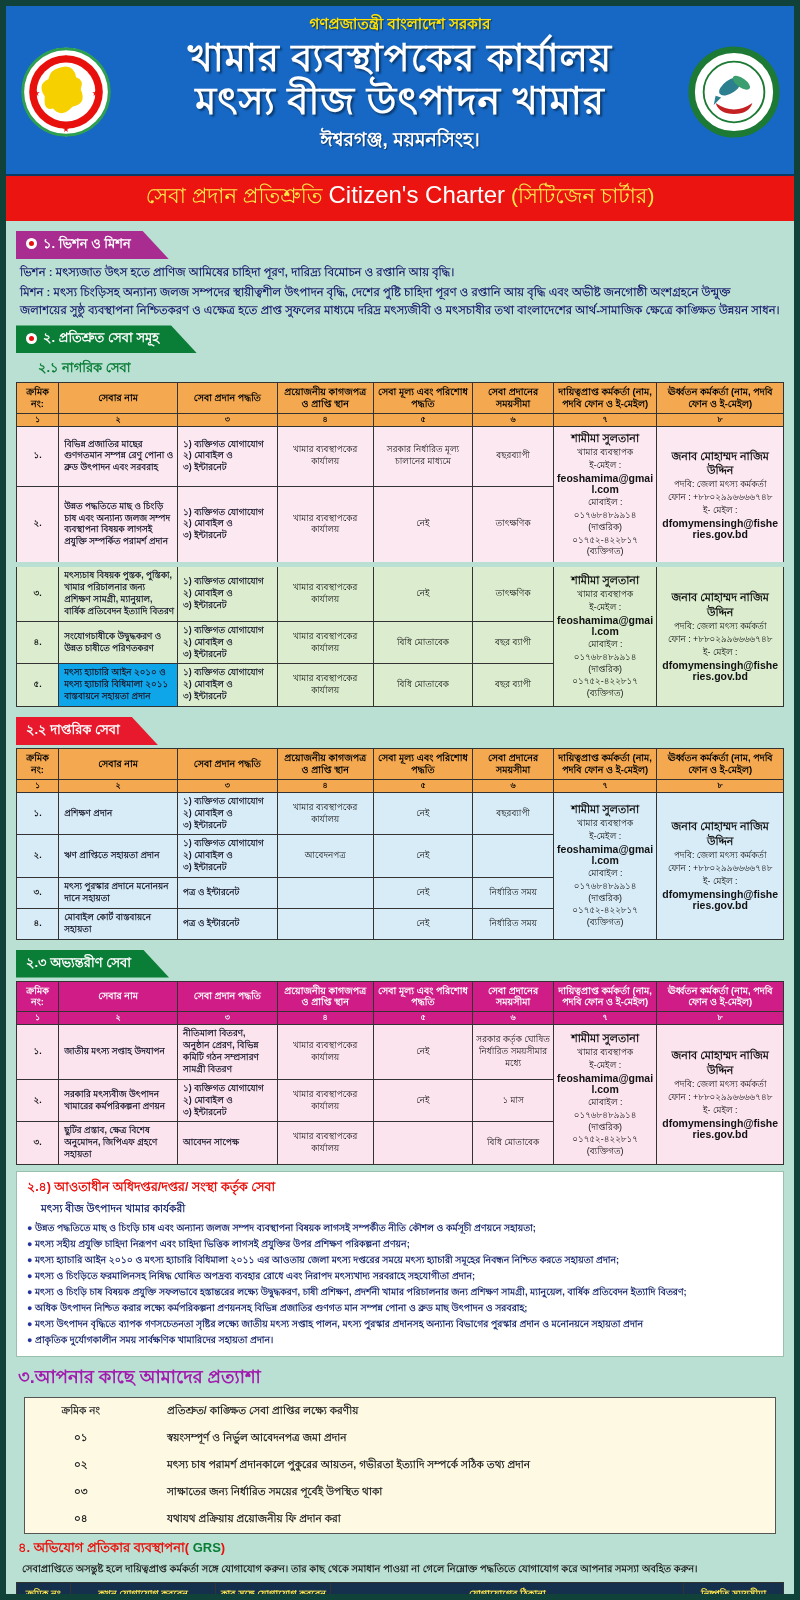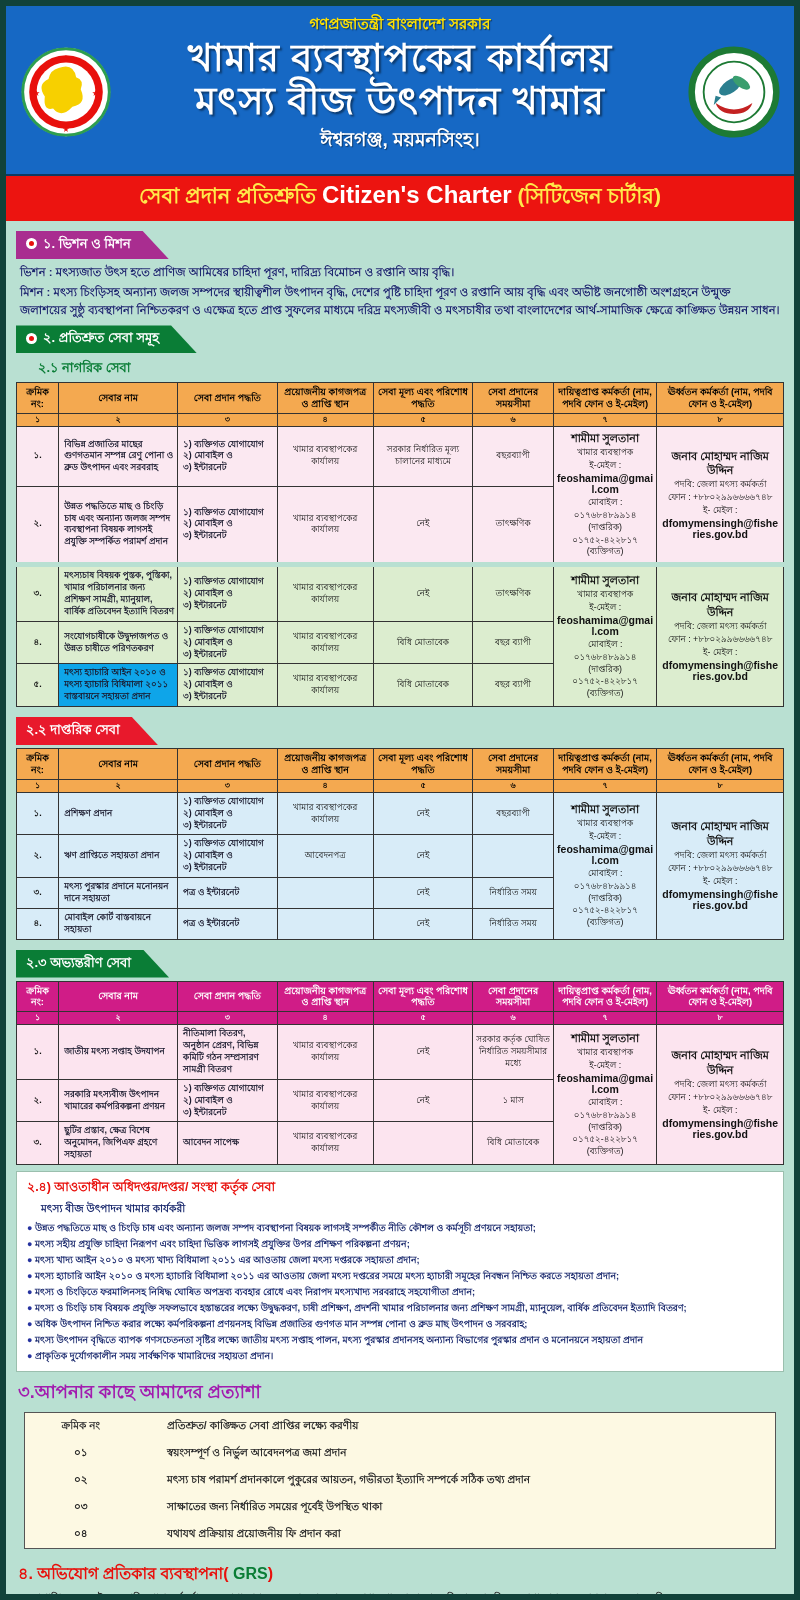--- a/index.html
+++ b/index.html
@@ -17,21 +17,21 @@
   }
   .hdr-govt { color: #ffe200; font-weight: bold; font-size: 15px; text-shadow: 1px 1px 1px rgba(0,0,0,.5); }
   .hdr-big { font-size: 38px; font-weight: bold; line-height: 1.12; text-shadow: 2px 2px 2px rgba(0,0,0,.45); letter-spacing: 1px; }
   .hdr-loc { font-size: 19px; font-weight: bold; margin-top: 3px; text-shadow: 1px 1px 1px rgba(0,0,0,.45); }
   .hdr-logo { position: absolute; top: 40px; width: 92px; height: 92px; }
   .hdr-logo.left { left: 14px; }
   .hdr-logo.right { right: 14px; }
   
   .banner {
     background: #ec1410; text-align: center; padding: 4px 0 6px 0;
-    font-weight: bold; font-size: 21px; border-top: 2px solid #0d3a63;
+    font-weight: normal; font-size: 21px; border-top: 2px solid #0d3a63;
   }
   .banner .bn { color: #ffe94a; }
   .banner .en { color: #ffffff; font-size: 24px; }
   
   .content { padding: 6px 10px 4px 10px; }
   .ribbon {
     display: inline-block; color: #fff; font-weight: bold; font-size: 13px;
     padding: 3px 38px 4px 10px; margin: 4px 0 3px 0;
     clip-path: polygon(0 0, calc(100% - 26px) 0, 100% 100%, 0 100%);
   }
@@ -74,21 +74,21 @@
   .panel24 li { color: #1b2a6e; font-weight: bold; font-size: 9.3px; line-height: 1.5; margin: 2px 0; }
   .panel24 li::before { content: "● "; color: #2633a0; font-size: 9px; }
   
   .sec3-title { color: #a21caf; font-weight: bold; font-size: 18px; margin: 4px 0 3px 2px; }
   table.expect { width: 98%; margin: 0 1%; border: 1.5px solid #555; border-collapse: collapse; background: #fdf9e3; }
   table.expect th, table.expect td { font-size: 10.5px; padding: 5px 8px; text-align: left; color: #222; }
   table.expect th { font-weight: bold; color: #333; }
   table.expect .ser { width: 15%; text-align: center; font-weight: bold; }
   table.expect td:last-child, table.expect th:last-child { padding-left: 30px; font-weight: bold; color: #2a2a2a; }
   
-  .sec4-title { font-weight: bold; font-size: 16px; margin: 12px 0 2px 2px; color: #e8100c; }
+  .sec4-title { font-weight: bold; font-size: 13px; margin: 4px 0 2px 2px; color: #e8100c; }
   .sec4-title .grs { color: #0a7d36; }
   .sec4-intro { font-size: 9.8px; font-weight: bold; color: #222; margin: 0 2px 4px 6px; }
   table.grs { width: 100%; border-collapse: collapse; table-layout: fixed; background: #fdf9e3; }
   table.grs th, table.grs td { border: 1px solid #333; }
   table.grs thead th { background: #14304d; color: #ffe94a; font-size: 9.5px; font-weight: bold; padding: 4px 2px; text-align: center; }
   table.grs col.g1{width:7%} table.grs col.g2{width:19%} table.grs col.g3{width:15%}
   table.grs col.g4{width:46%} table.grs col.g5{width:13%}
 </style>
 </head>
 <body>
@@ -210,21 +210,21 @@
 ২) মোবাইল ও
 ৩) ইন্টারনেট</td>
           <td class="c4" style="background: rgb(220, 237, 207);">খামার ব্যবস্থাপকের কার্যালয়</td>
           <td class="c5" style="background: rgb(220, 237, 207);">নেই</td>
           <td class="c6" style="background: rgb(220, 237, 207);">তাৎক্ষণিক</td>
           <td class="officer" rowspan="3" style="background: rgb(220, 237, 207);"><div class="name-line ">শামীমা সুলতানা</div><div class="">খামার ব্যবস্থাপক</div><div class="">ই-মেইল :</div><div class="latin">feoshamima@gmail.com</div><div class="">মোবাইল :</div><div class="">০১৭৬৮৪৮৯৯১৪ (দাপ্তরিক)</div><div class="">০১৭৫২-৪২২৮১৭ (ব্যক্তিগত)</div></td>
           <td class="officer" rowspan="3" style="background: rgb(220, 237, 207);"><div class="name-line ">জনাব মোহাম্মদ নাজিম উদ্দিন</div><div class="">পদবি: জেলা মৎস্য কর্মকর্তা</div><div class="">ফোন : +৮৮০২৯৯৬৬৬৬৭৪৮</div><div class="">ই- মেইল :</div><div class="latin">dfomymensingh@fisheries.gov.bd</div></td>
         </tr>
         <tr>
           <td class="c1" style="background: rgb(220, 237, 207);">৪.</td>
-          <td class="c2" style="background: rgb(220, 237, 207);">সংযোগচাষীকে উদ্বুদ্গজপত ও উন্নত চাষীতে পরিণতকরণ</td>
+          <td class="c2" style="background: rgb(220, 237, 207);">সংযোগচাষীকে উদ্বুদ্ধকরণ ও উন্নত চাষীতে পরিণতকরণ</td>
           <td class="c3" style="background: rgb(220, 237, 207);">১) ব্যক্তিগত যোগাযোগ
 ২) মোবাইল ও
 ৩) ইন্টারনেট</td>
           <td class="c4" style="background: rgb(220, 237, 207);">খামার ব্যবস্থাপকের কার্যালয়</td>
           <td class="c5" style="background: rgb(220, 237, 207);">বিধি মোতাবেক</td>
           <td class="c6" style="background: rgb(220, 237, 207);">বছর ব্যাপী</td>
         </tr>
         <tr>
           <td class="c1" style="background: rgb(220, 237, 207);">৫.</td>
           <td class="c2" style="background: #0ea5e9;">মৎস্য হ্যাচারি আইন ২০১০ ও মৎস্য হ্যাচারি বিধিমালা ২০১১ বাস্তবায়নে সহায়তা প্রদান</td>
@@ -383,21 +383,20 @@
         </tr>
       </tbody>
     </table>
 
   <section class="panel24">
     <h3>২.৪) আওতাধীন অধিদপ্তর/দপ্তর/ সংস্থা কর্তৃক সেবা</h3>
     <h4>মৎস্য বীজ উৎপাদন খামার কার্যকরী</h4>
     <ul>
         <li>উন্নত পদ্ধতিতে মাছ ও চিংড়ি চাষ এবং অন্যান্য জলজ সম্পদ ব্যবস্থাপনা বিষয়ক লাগসই সম্পর্কীত নীতি কৌশল ও কর্মসূচী প্রণয়নে সহায়তা;</li>
         <li>মৎস্য সহীয় প্রযুক্তি চাহিদা নিরূপণ এবং চাহিদা ভিত্তিক লাগসই প্রযুক্তির উপর প্রশিক্ষণ পরিকল্পনা প্রণয়ন;</li>
-        <li>মৎস্য খাদ্য আইন ২০১০ ও মৎস্য খাদ্য বিধিমালা ২০১১ এর আওতায় জেলা মৎস্য দপ্তরকে সহায়তা প্রদান;</li>
         <li>মৎস্য হ্যাচারি আইন ২০১০ ও মৎস্য হ্যাচারি বিধিমালা ২০১১ এর আওতায় জেলা মৎস্য দপ্তরের সময়ে মৎস্য হ্যাচারী সমূহের নিবন্ধন নিশ্চিত করতে সহায়তা প্রদান;</li>
         <li>মৎস্য ও চিংড়িতে ফরমালিনসহ নিষিদ্ধ ঘোষিত অপদ্রব্য ব্যবহার রোধে এবং নিরাপদ মৎস্যখাদ্য সরবরাহে সহযোগীতা প্রদান;</li>
         <li>মৎস্য ও চিংড়ি চাষ বিষয়ক প্রযুক্তি সফলভাবে হস্তান্তরের লক্ষ্যে উদ্বুদ্ধকরণ, চাষী প্রশিক্ষণ, প্রদর্শনী খামার পরিচালনার জন্য প্রশিক্ষণ সামগ্রী, ম্যানুয়েল, বার্ষিক প্রতিবেদন ইত্যাদি বিতরণ;</li>
         <li>অধিক উৎপাদন নিশ্চিত করার লক্ষ্যে কর্মপরিকল্পনা প্রণয়নসহ বিভিন্ন প্রজাতির গুণগত মান সম্পন্ন পোনা ও ব্রুড মাছ উৎপাদন ও সরবরাহ;</li>
         <li>মৎস্য উৎপাদন বৃদ্ধিতে ব্যাপক গণসচেতনতা সৃষ্টির লক্ষ্যে জাতীয় মৎস্য সপ্তাহ পালন, মৎস্য পুরস্কার প্রদানসহ অন্যান্য বিভাগের পুরস্কার প্রদান ও মনোনয়নে সহায়তা প্রদান</li>
         <li>প্রাকৃতিক দুর্যোগকালীন সময় সার্বক্ষণিক খামারিদের সহায়তা প্রদান।</li>
       </ul>
   </section>
 
   <div class="sec3-title">৩.আপনার কাছে আমাদের প্রত্যাশা</div>

